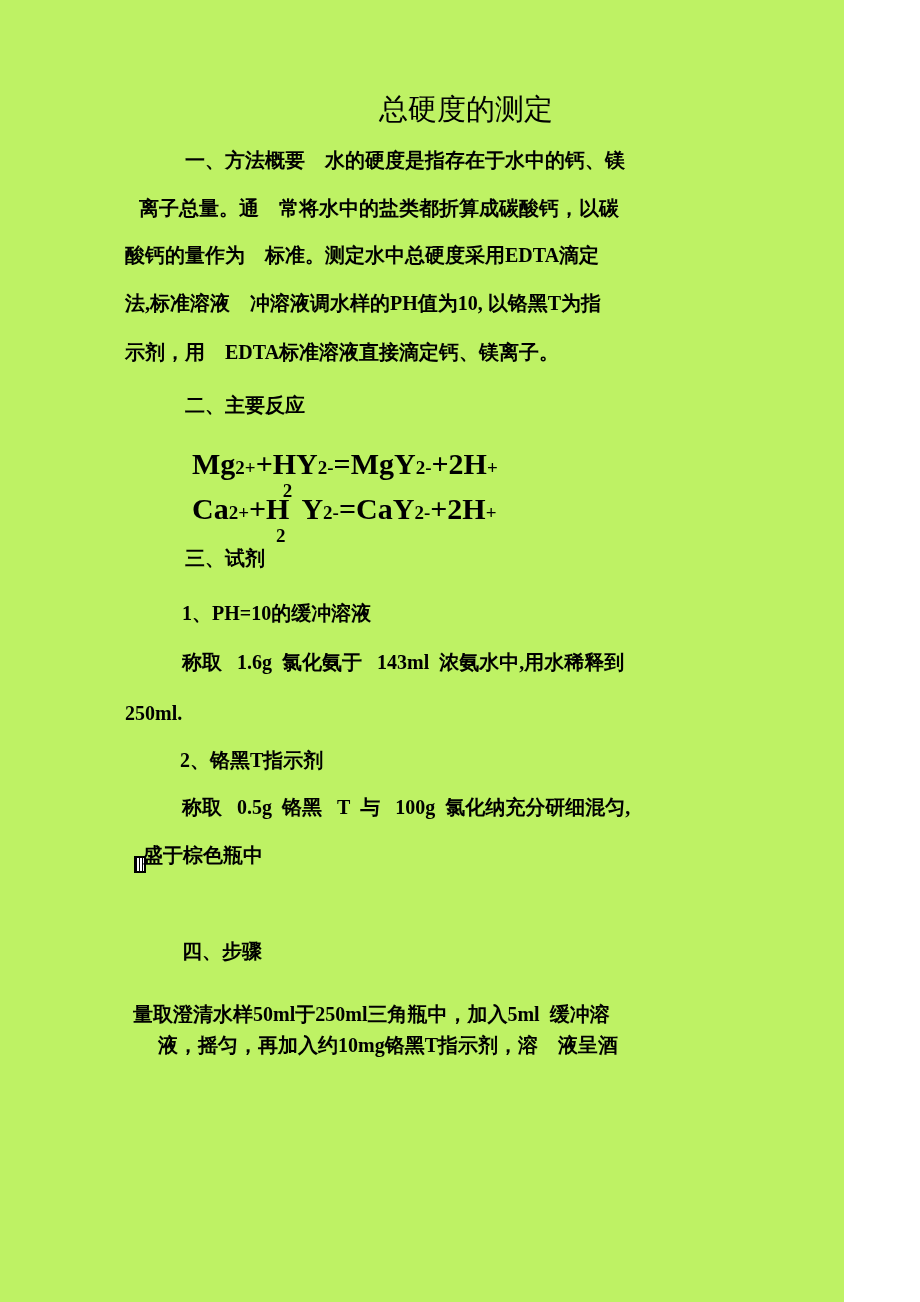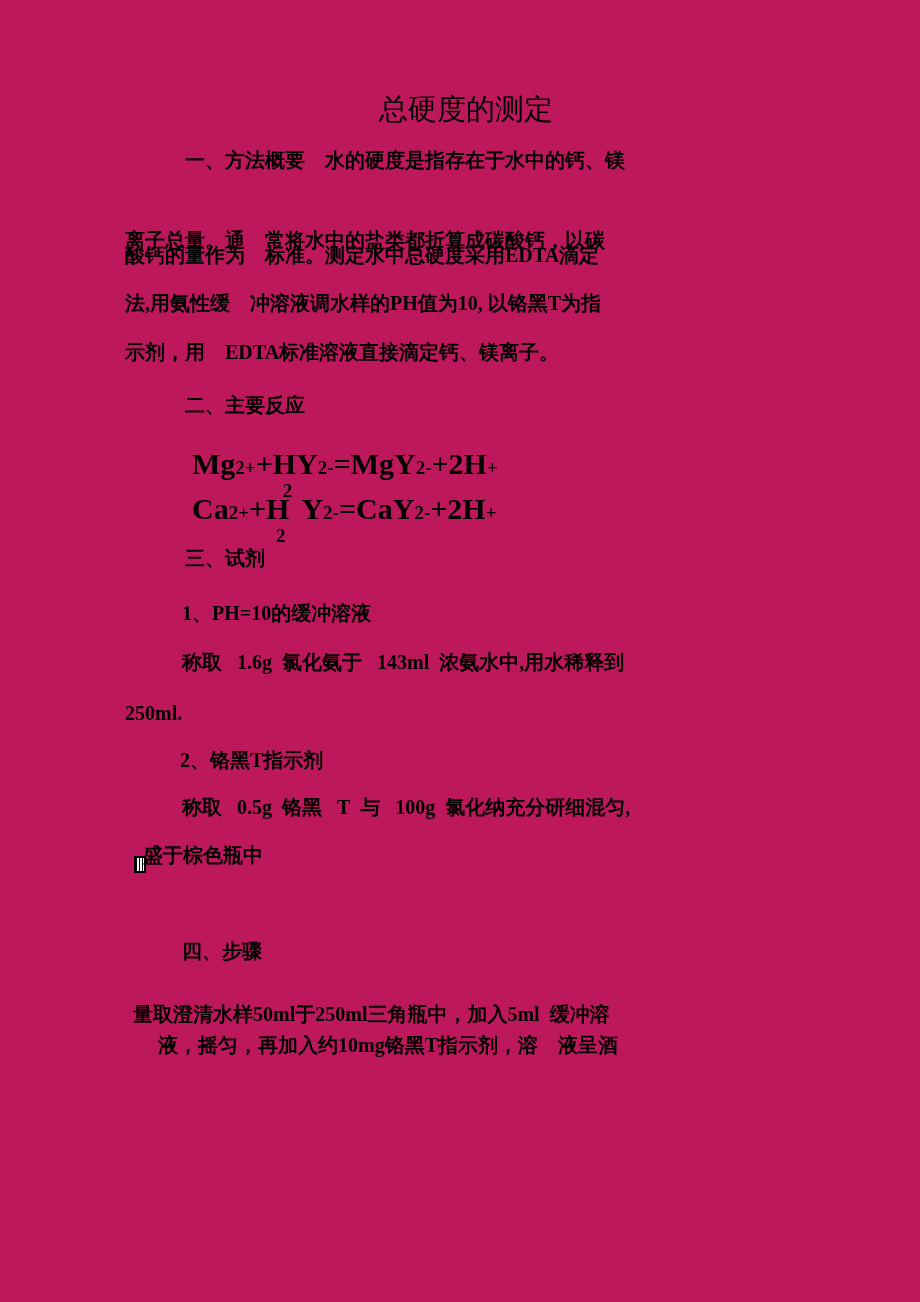--- a/index.html
+++ b/index.html
@@ -1,37 +1,37 @@
 <!DOCTYPE html>
 <html><head>
 <meta charset="utf-8">
 <style>
   html,body{margin:0;padding:0;background:#ffffff;}
   .page{
     position:relative;
-    width:920px;
+    width:844px;
     height:1302px;
-    background:#be185d;
+    background:#bef264;
     color:#000000;
     font-family:"Liberation Serif","DejaVu Serif",serif;
     overflow:hidden;
   }
   .line{
     position:absolute;
     white-space:nowrap;
     font-size:20px;
     font-weight:bold;
     line-height:34px;
     color:#000000;
   }
   
   .l-title{top:92px;left:125px;width:682px;text-align:center;font-size:29px;font-weight:normal;}
   
   .l-p1a{top:143px;left:185px;}
-  .l-p1b{top:191px;left:125px;margin-top:32px;}
+  .l-p1b{top:191px;left:139px;}
   .l-p1c{top:238px;left:125px;}
   .l-p1d{top:286px;left:125px;}
   .l-p1e{top:335px;left:125px;}
   
   .l-h2{top:388px;left:185px;}
   .l-h3{top:541px;left:185px;}
   .l-h4{top:934px;left:182px;}
   
   .l-f1{top:439px;left:192px;font-size:30px;margin-top:8px;}
   .l-f2{top:492px;left:192px;font-size:30px;}
@@ -66,21 +66,21 @@
 </head>
 <body>
 
 <div class="page">
 
   <div class="line l-title">总硬度的测定</div>
 
   <div class="line l-p1a">一、方法概要　水的硬度是指存在于水中的钙、镁</div>
   <div class="line l-p1b">离子总量。通　常将水中的盐类都折算成碳酸钙，以碳</div>
   <div class="line l-p1c">酸钙的量作为　标准。测定水中总硬度采用EDTA滴定</div>
-  <div class="line l-p1d">法,用氨性缓　冲溶液调水样的PH值为10, 以铬黑T为指</div>
+  <div class="line l-p1d">法,标准溶液　冲溶液调水样的PH值为10, 以铬黑T为指</div>
   <div class="line l-p1e">示剂，用　EDTA标准溶液直接滴定钙、镁离子。</div>
 
   <div class="line l-h2">二、主要反应</div>
 
   <div class="line l-f1"><span>Mg</span><span class="sm">2+</span><span class="hwrap"><span>+H</span><span class="bsub">2</span></span><span>Y</span><span class="sm">2-</span><span>=MgY</span><span class="sm">2-</span><span>+2H</span><span class="sm">+</span></div>
 
   <div class="line l-f2"><span>Ca</span><span class="sm">2+</span><span class="hwrap"><span>+H</span><span class="bsub">2</span></span><span class="gapY">Y</span><span class="sm">2-</span><span>=CaY</span><span class="sm">2-</span><span>+2H</span><span class="sm">+</span></div>
 
   <div class="line l-h3">三、试剂</div>
 

